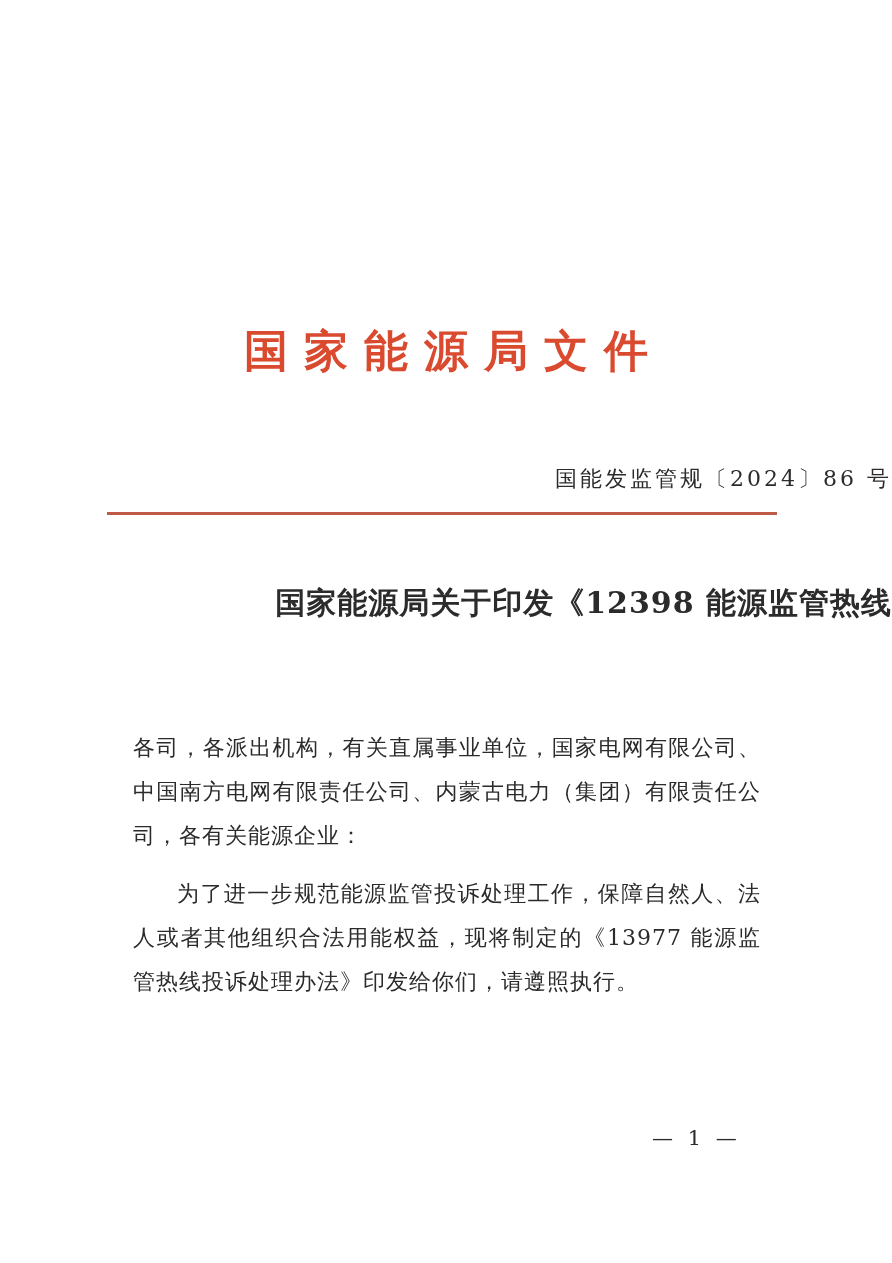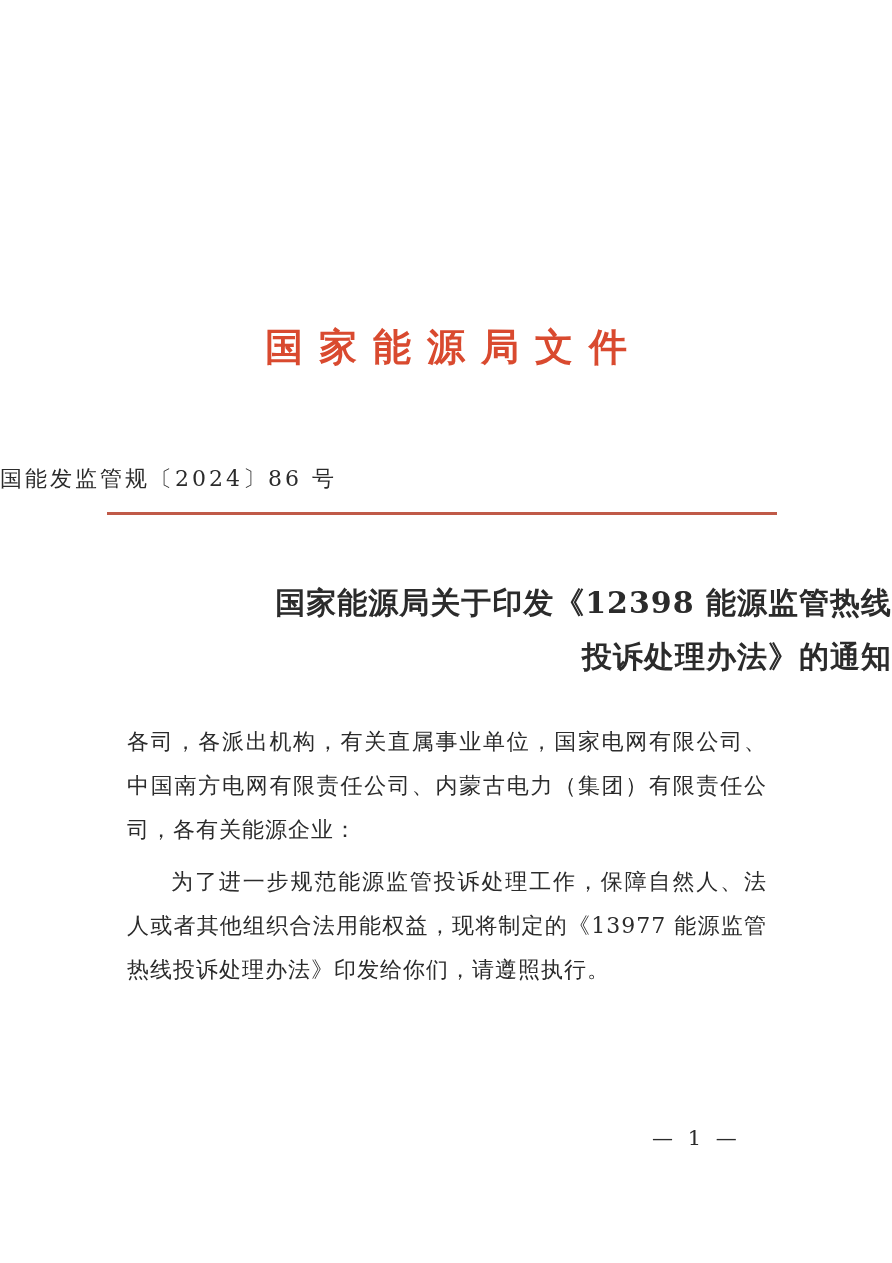--- a/index.html
+++ b/index.html
@@ -16,33 +16,33 @@
     overflow: hidden;
     font-family: "DejaVu Serif", "Liberation Serif", serif;
     color: var(--ink, #2b2b2b);
   }
   .agency-title {
     position: absolute;
     top: 322px;
     left: 0;
     right: 0;
     text-align: center;
-    font-size: 38px;
+    font-size: 44px;
     font-weight: bold;
     letter-spacing: 16px;
     padding-left: 16px; 
     color: var(--red, #d94a2f);
     white-space: nowrap;
   }
   .doc-number {
     position: absolute;
     top: 464px;
     left: 0;
     right: 0;
-    text-align: left;
+    text-align: right;
     font-size: 22px;
     letter-spacing: 3px;
     color: var(--ink, #2b2b2b);
   }
   .red-rule {
     position: absolute;
     top: 512px;
     left: 107px;
     width: 670px;
     height: 3px;
@@ -67,21 +67,21 @@
     top: 712px;
     left: 119px;
     width: 656px;
     font-size: 22px;
     line-height: 44px;
     text-align: justify;
     text-justify: inter-ideograph;
     letter-spacing: 1px;
   }
   .body-text p {
-    margin: 8px;
+    margin: 14px;
   }
   .body-text p.indent {
     text-indent: 2em;
   }
   .page-number {
     position: absolute;
     top: 1126px;
     left: 652px;
     font-size: 21px;
     letter-spacing: 4px;
@@ -94,21 +94,20 @@
 <div class="page">
 
   <div class="agency-title">国家能源局文件</div>
 
   <div class="doc-number">国能发监管规〔2024〕86 号</div>
 
   <div class="red-rule"></div>
 
   <div class="doc-title">
     <span class="title-line">国家能源局关于印发《12398 能源监管热线</span>
-    <span class="title-line">投诉处理办法》的通知</span>
   </div>
 
   <div class="body-text">
     <p>各司，各派出机构，有关直属事业单位，国家电网有限公司、中国南方电网有限责任公司、内蒙古电力（集团）有限责任公司，各有关能源企业：</p>
     <p class="indent">为了进一步规范能源监管投诉处理工作，保障自然人、法人或者其他组织合法用能权益，现将制定的《13977 能源监管热线投诉处理办法》印发给你们，请遵照执行。</p>
   </div>
 
   <div class="page-number">— 1 —</div>
 
 </div>

